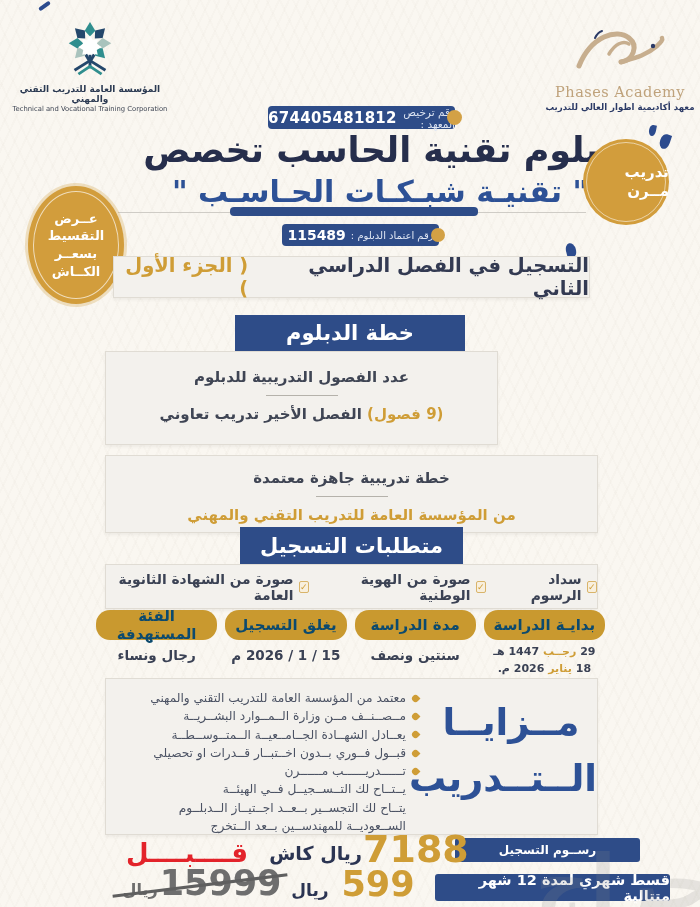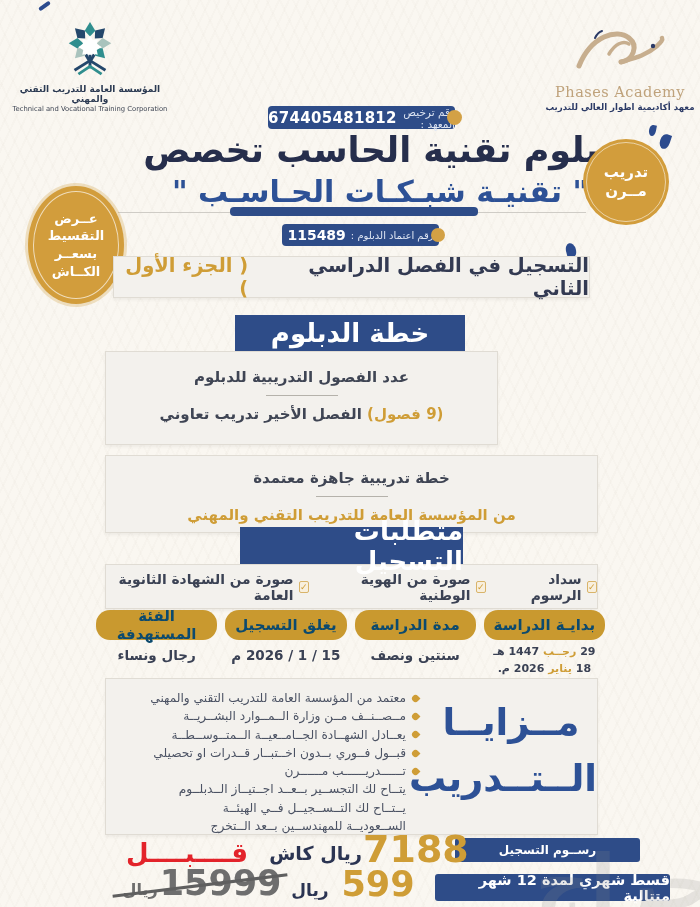--- a/index.html
+++ b/index.html
@@ -35,37 +35,37 @@
   .accr-pill .val{ font-size:14px; font-weight:bold; }
   .accr-pill .dot{ width:14px; height:14px; right:-6px; top:4px; }
 
   
   .title1{ position:absolute; top:130px; left:80px; width:600px; text-align:center; font-size:35px; font-weight:800; color:#262e4c; direction:rtl; }
   .title2{ position:absolute; top:174px; left:80px; width:600px; text-align:center; font-size:30px; font-weight:800; color:#2d5196; direction:rtl; letter-spacing:1px; }
   .title-rule{ position:absolute; top:212px; left:118px; width:468px; height:1px; background:#cfccc6; }
   .title-rule-bar{ position:absolute; top:207px; left:230px; width:248px; height:9px; border-radius:4px; background:#2e4c88; }
 
   
-  .badge-flex{ position:absolute; left:583px; top:139px; width:86px; height:86px; border-radius:50%; background:#d29d3c; color:#fff; display:flex; flex-direction:column; align-items:center; justify-content:center; font-weight:bold; font-size:15px; line-height:1.3; direction:rtl; }
+  .badge-flex{ position:absolute; left:583px; top:139px; width:86px; height:86px; border-radius:50%; background:#d29d3c; color:#fff; display:flex; flex-direction:column; align-items:flex-start; justify-content:center; font-weight:bold; font-size:15px; line-height:1.3; direction:rtl; }
   .badge-flex::after{ content:""; position:absolute; inset:3px; border:1.5px solid rgba(255,255,255,.55); border-radius:50%; }
   .badge-inst{ position:absolute; left:28px; top:186px; width:96px; height:118px; border-radius:50%; background:#d29d3c; color:#fff; display:flex; flex-direction:column; align-items:center; justify-content:center; font-weight:bold; font-size:13px; line-height:1.35; direction:rtl; box-shadow:0 0 0 3px rgba(210,157,60,.28); }
   .badge-inst::after{ content:""; position:absolute; inset:5px; border:1.5px solid rgba(255,255,255,.65); border-radius:50%; }
   .drop{ position:absolute; background:#2c4b8e; }
   .drop-a{ left:649px; top:125px; width:7px; height:11px; border-radius:50% 0 50% 50%; transform:rotate(10deg); }
   .drop-b{ left:660px; top:134px; width:10px; height:15px; border-radius:50% 0 50% 50%; transform:rotate(18deg); }
   .drop-c{ left:566px; top:243px; width:10px; height:15px; border-radius:50% 50% 50% 0; transform:rotate(-15deg); }
   .drop-d{ left:556px; top:257px; width:7px; height:11px; border-radius:50% 50% 50% 0; transform:rotate(-8deg); }
   .corner-mark{ position:absolute; left:38px; top:4px; width:13px; height:4px; background:#2c4b8e; border-radius:2px; transform:rotate(-35deg); }
 
   
   .light-box{ position:absolute; background:#f3f1ed; border:1px solid #e0dcd4; box-shadow:0 2px 3px rgba(0,0,0,.05); }
   .reg-banner{ left:113px; top:256px; width:477px; height:42px; display:flex; align-items:center; justify-content:center; gap:8px; direction:rtl; font-size:19.5px; font-weight:800; color:#333a52; }
   .reg-banner .hl{ color:#cf9d36; }
 
-  .section-header{ position:absolute; background:#2e4c88; color:#fff; font-weight:800; display:flex; align-items:center; justify-content:center; z-index:2; font-size:26px; direction:rtl; }
+  .section-header{ position:absolute; background:#2e4c88; color:#fff; font-weight:800; display:flex; align-items:center; justify-content:center; z-index:2; font-size:21px; direction:rtl; }
   .plan-header{ left:235px; top:315px; width:230px; height:36px; }
   .req-header{ left:240px; top:527px; width:223px; height:37px; }
 
   .plan-box1{ left:105px; top:351px; width:393px; height:94px; padding-top:16px; text-align:center; direction:rtl; }
   .plan-box2{ left:105px; top:455px; width:493px; height:78px; padding-top:13px; text-align:center; direction:rtl; }
   .plan-line{ font-size:15px; font-weight:600; color:#3f4554; }
   .plan-gold{ color:#cf9d36; font-weight:700; }
   .mini-rule{ width:72px; height:1px; background:#b5b2ab; margin:9px auto; }
 
   .req-box{ left:105px; top:564px; width:493px; height:45px; display:flex; align-items:center; justify-content:center; gap:20px; direction:rtl; font-size:13.8px; font-weight:600; color:#3b4254; }
@@ -281,25 +281,25 @@
       <div class="ben-item">
           <span class="bullet"></span>
           <span>قبــول فــوري بــدون اخــتبــار قــدرات او تحصيلي</span>
         </div>
       <div class="ben-item">
           <span class="bullet"></span>
           <span>تــــــدريــــــب مــــــرن</span>
         </div>
       <div class="ben-item">
           <span class="bullet hidden"></span>
+          <span>يــتــاح لك التــســجيــل فــي الهيئــة</span>
+        </div>
+      <div class="ben-item">
+          <span class="bullet hidden"></span>
           <span>يتــاح لك التجســير بــعــد اجــتيــاز الــدبلــوم</span>
-        </div>
-      <div class="ben-item">
-          <span class="bullet hidden"></span>
-          <span>يــتــاح لك التــســجيــل فــي الهيئــة</span>
         </div>
       <div class="ben-item">
           <span class="bullet hidden"></span>
           <span>الســعوديــة للمهندســين بــعد الــتخرج</span>
         </div>
     </div>
   </div>
 
   <div class="bar fee-bar">رســوم التسجيل</div>
   <div class="fee-value">7188</div>

